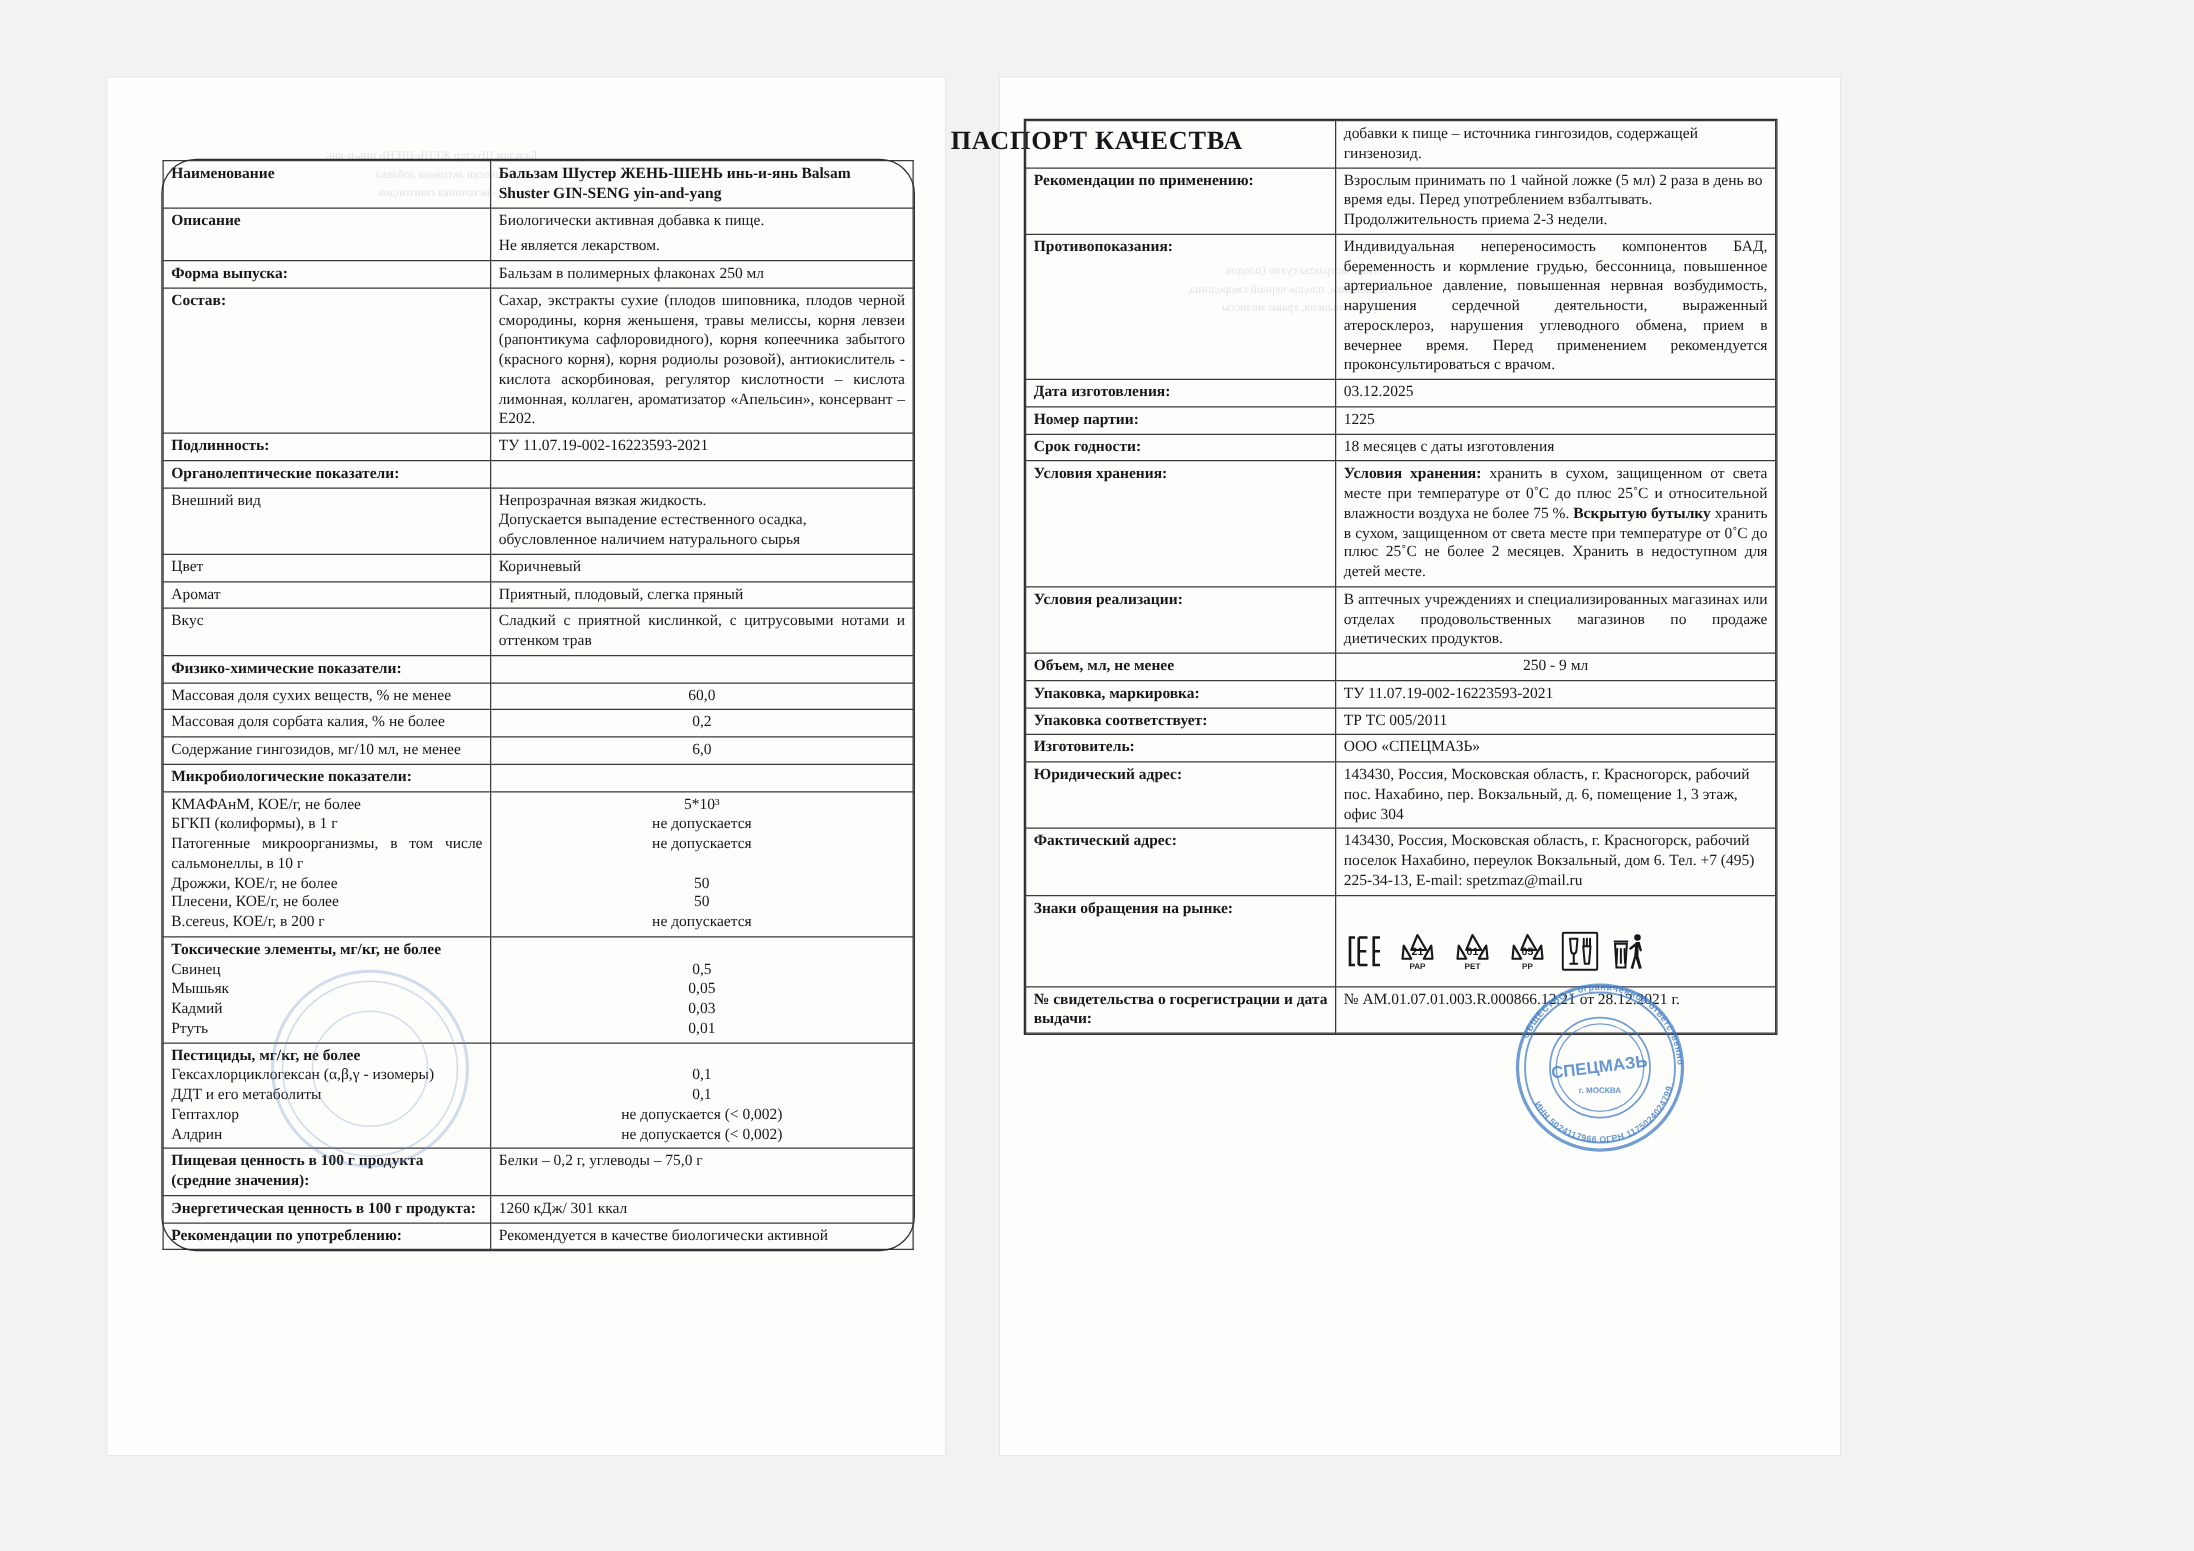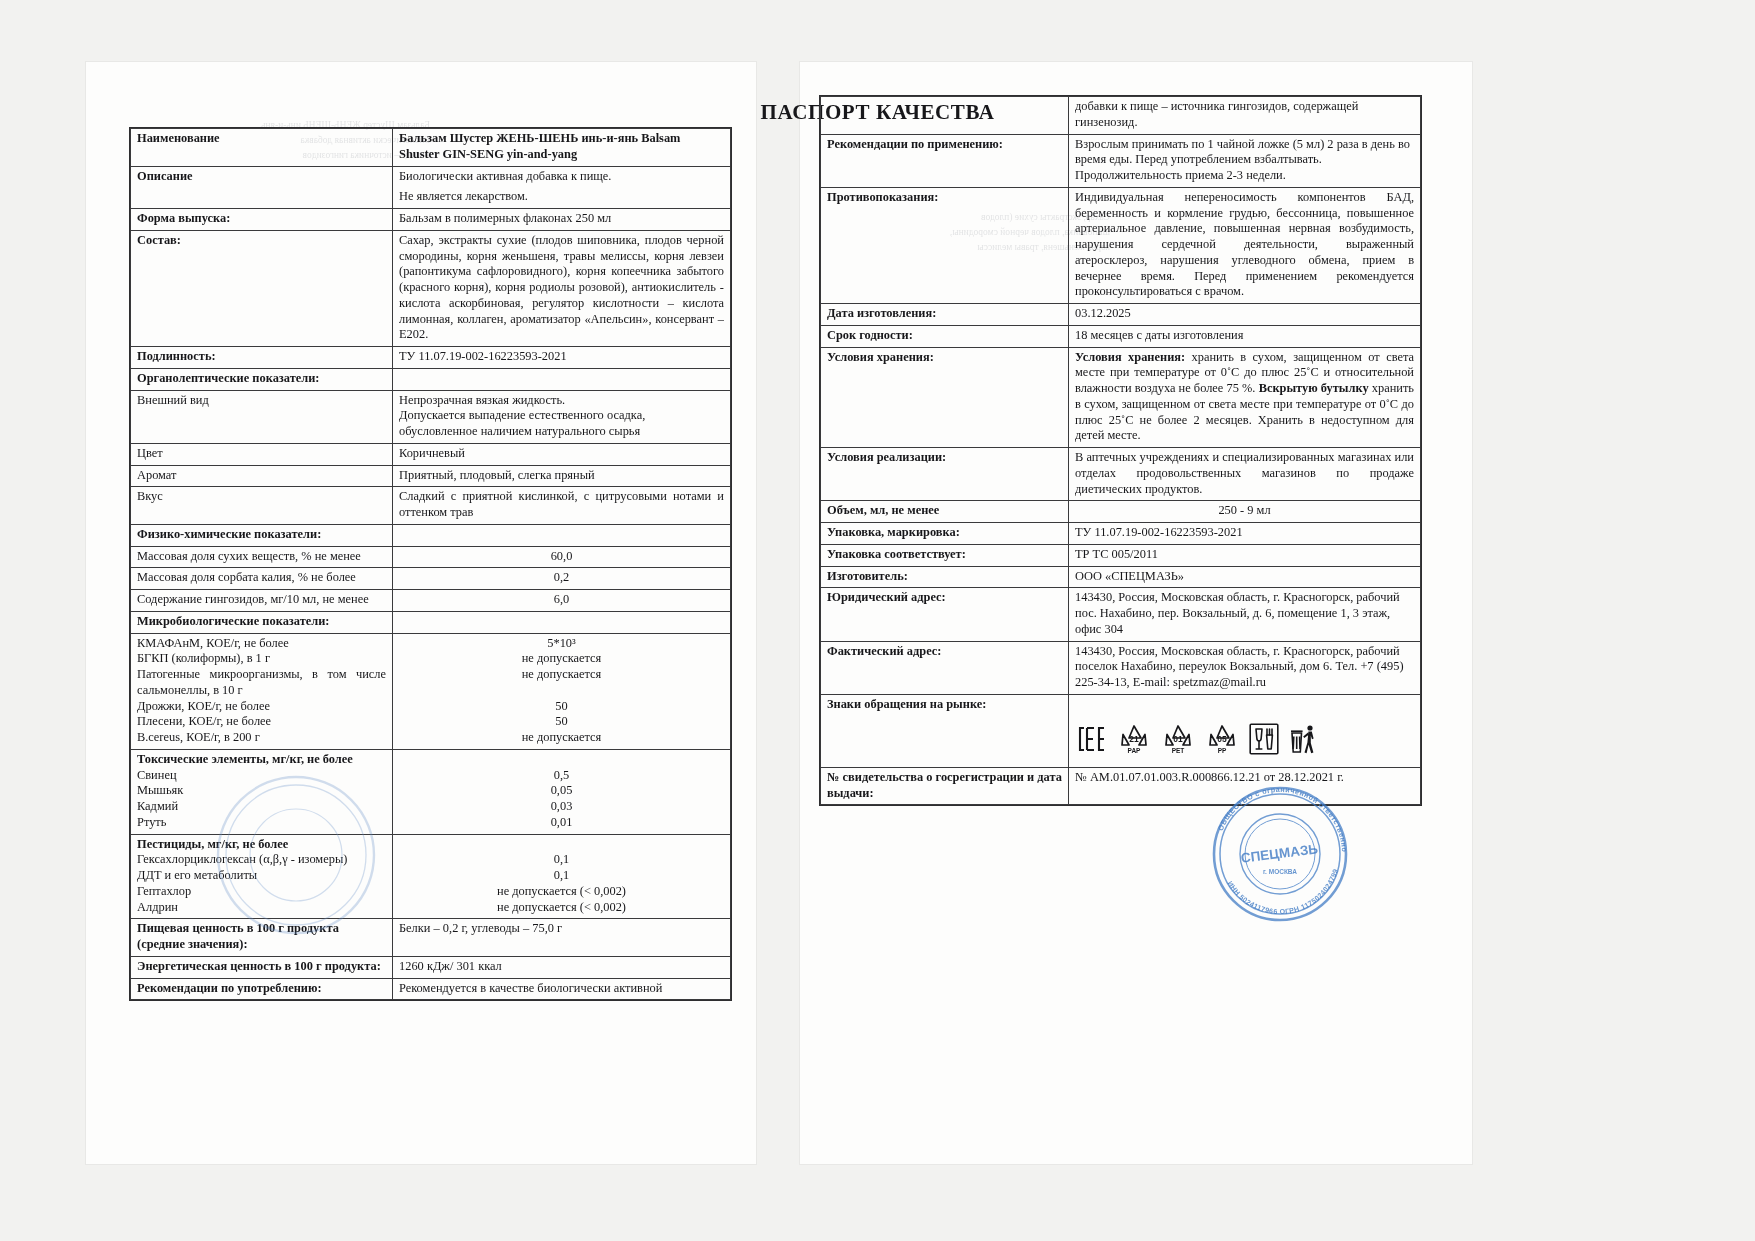--- a/index.html
+++ b/index.html
@@ -54,21 +54,21 @@
     letter-spacing: 0.6px;
   }
 
   table.spec {
     position: absolute;
     border-collapse: collapse;
     table-layout: fixed;
     font-size: 12.4px;
     line-height: 1.27;
   }
-  table.spec.left-tbl  { left: 130px; top: 128px;  width: 600px; }
+  table.spec.left-tbl  { left: 130px; top: 128px;  width: 600px; border-radius: 27px; }
   table.spec.right-tbl { left: 820px; top: 96px;   width: 600px; }
 
   table.spec td {
     border: 1px solid #3a3a3c;
     padding: 2px 6px 3px 6px;
     vertical-align: top;
   }
   
   table.spec { outline: 1px solid #2e2e30; outline-offset: 0px; }
 
@@ -283,20 +283,24 @@
       <td class="k b">Рекомендации по применению:</td>
       <td class="v">Взрослым принимать по 1 чайной ложке (5 мл) 2 раза в день во время еды. Перед употреблением взбалтывать. Продолжительность приема 2-3 недели.</td>
     </tr>
     <tr>
       <td class="k b">Противопоказания:</td>
       <td class="v just">Индивидуальная непереносимость компонентов БАД, беременность и кормление грудью, бессонница, повышенное артериальное давление, повышенная нервная возбудимость, нарушения сердечной деятельности, выраженный атеросклероз, нарушения углеводного обмена, прием в вечернее время. Перед применением рекомендуется проконсультироваться с врачом.</td>
     </tr>
     <tr>
       <td class="k b">Дата изготовления:</td>
       <td class="v">03.12.2025</td>
+    </tr>
+    <tr>
+      <td class="k b">Номер партии:</td>
+      <td class="v">1225</td>
     </tr>
     <tr>
       <td class="k b">Срок годности:</td>
       <td class="v">18 месяцев  с даты изготовления</td>
     </tr>
     <tr>
       <td class="k b">Условия хранения:</td>
       <td class="v just"><span style="font-weight: bold;">Условия хранения:</span><span> хранить в сухом, защищенном от света месте при температуре от 0˚С до плюс 25˚С и относительной влажности воздуха не более 75 %. </span><span style="font-weight: bold;">Вскрытую бутылку</span><span> хранить в сухом, защищенном от света месте при температуре от 0˚С до плюс 25˚С не более 2 месяцев. Хранить в недоступном для детей месте.</span></td>
     </tr>
     <tr>

